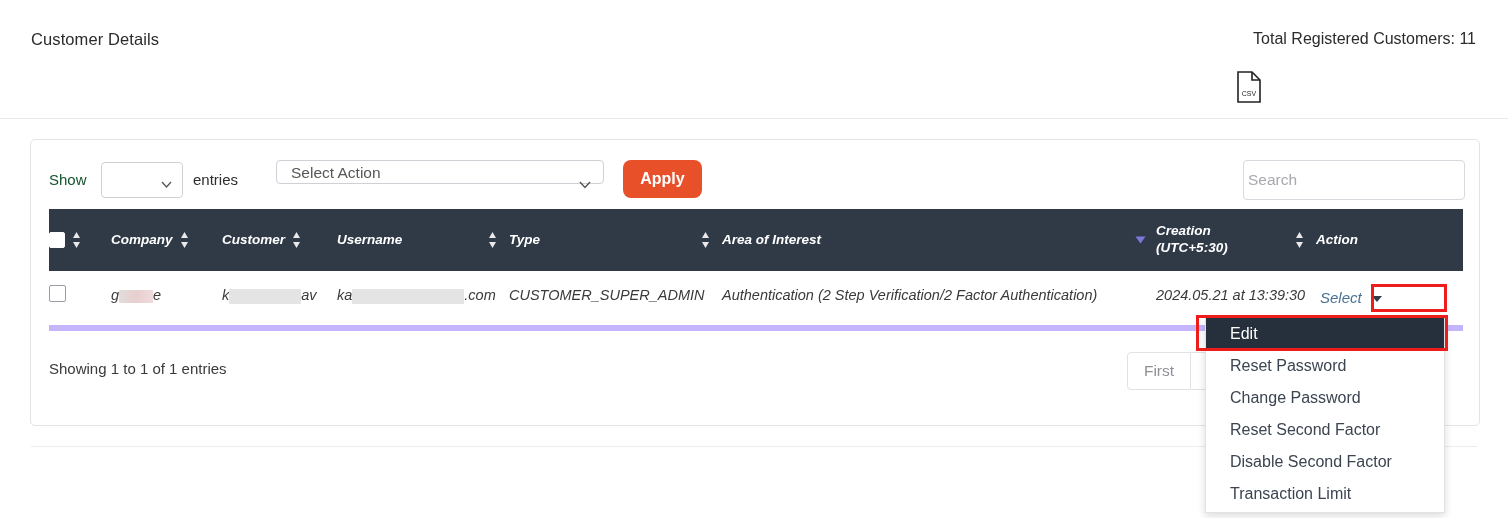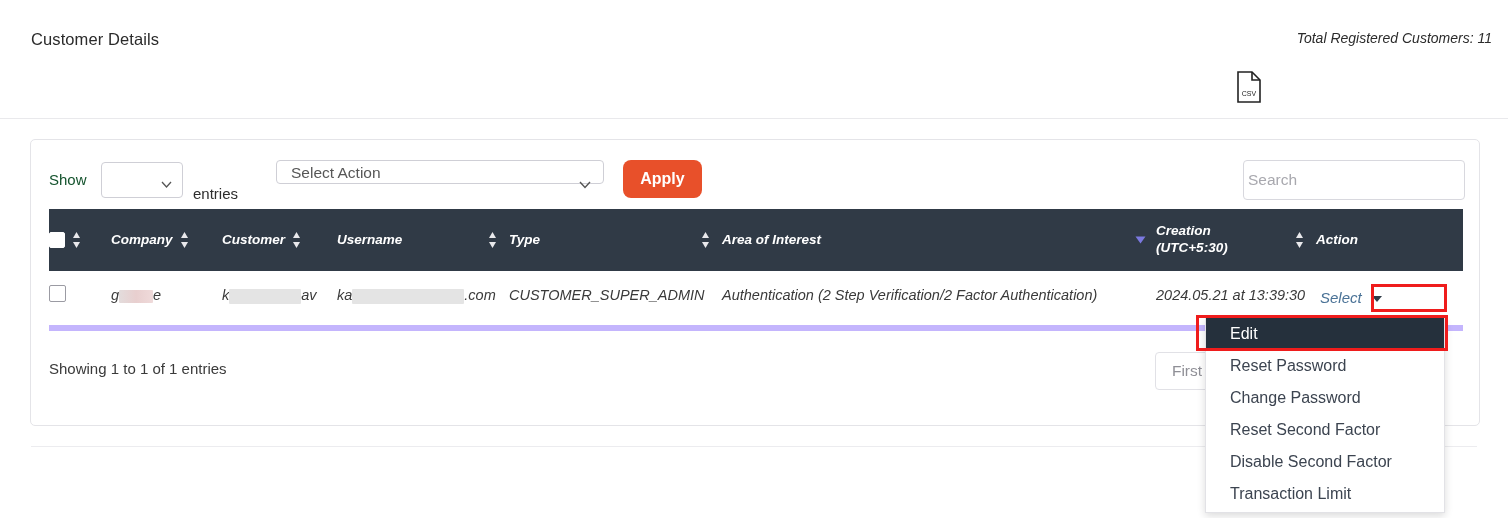--- a/index.html
+++ b/index.html
@@ -20,26 +20,25 @@
   .page-title {
     position: absolute;
     left: 31px;
     top: 30px;
     font-size: 16.5px;
     color: #2b2b2b;
     letter-spacing: 0.1px;
   }
   .total-registered {
     position: absolute;
-    right: 16px;
+    right: 32px;
     top: 30px;
-    font-size: 14px;
+    font-size: 16px;
     color: #2b2b2b;
     white-space: nowrap;
-    font-style: italic;
   }
   .csv-icon-wrap {
     position: absolute;
     left: 1237px;
     top: 71px;
     width: 24px;
     height: 32px;
     cursor: pointer;
   }
   .csv-icon-wrap svg { display: block; }
@@ -109,21 +108,21 @@
   }
   .entries-caret {
     position: absolute;
     left: 130px;
     top: 34px;
     pointer-events: none;
   }
   .entries-label {
     position: absolute;
     left: 162px;
-    top: 45px;
+    top: 31px;
     font-size: 15px;
     color: #2d2d2d;
   }
   .action-select {
     position: absolute;
     left: 245px;
     top: 20px;
     width: 328px;
     height: 24px;
     border: 1px solid #cfcfd6;
@@ -288,21 +287,20 @@
     border: 1px solid #e1e1e6;
     background: #fff;
     color: #8f8f96;
     font-size: 15.5px;
     display: flex;
     align-items: center;
     justify-content: center;
     box-sizing: border-box;
     cursor: pointer;
     font-family: "Liberation Sans", sans-serif;
-    margin-left: 28px;
   }
   .pager-btn + .pager-btn { border-left: none; }
   .pager-btn.first { border-radius: 4px 0 0 4px; }
   .pager-btn.last  { border-radius: 0 4px 4px 0; }
 
   
   .action-menu {
     position: absolute;
     left: 1205px;
     top: 318px;

